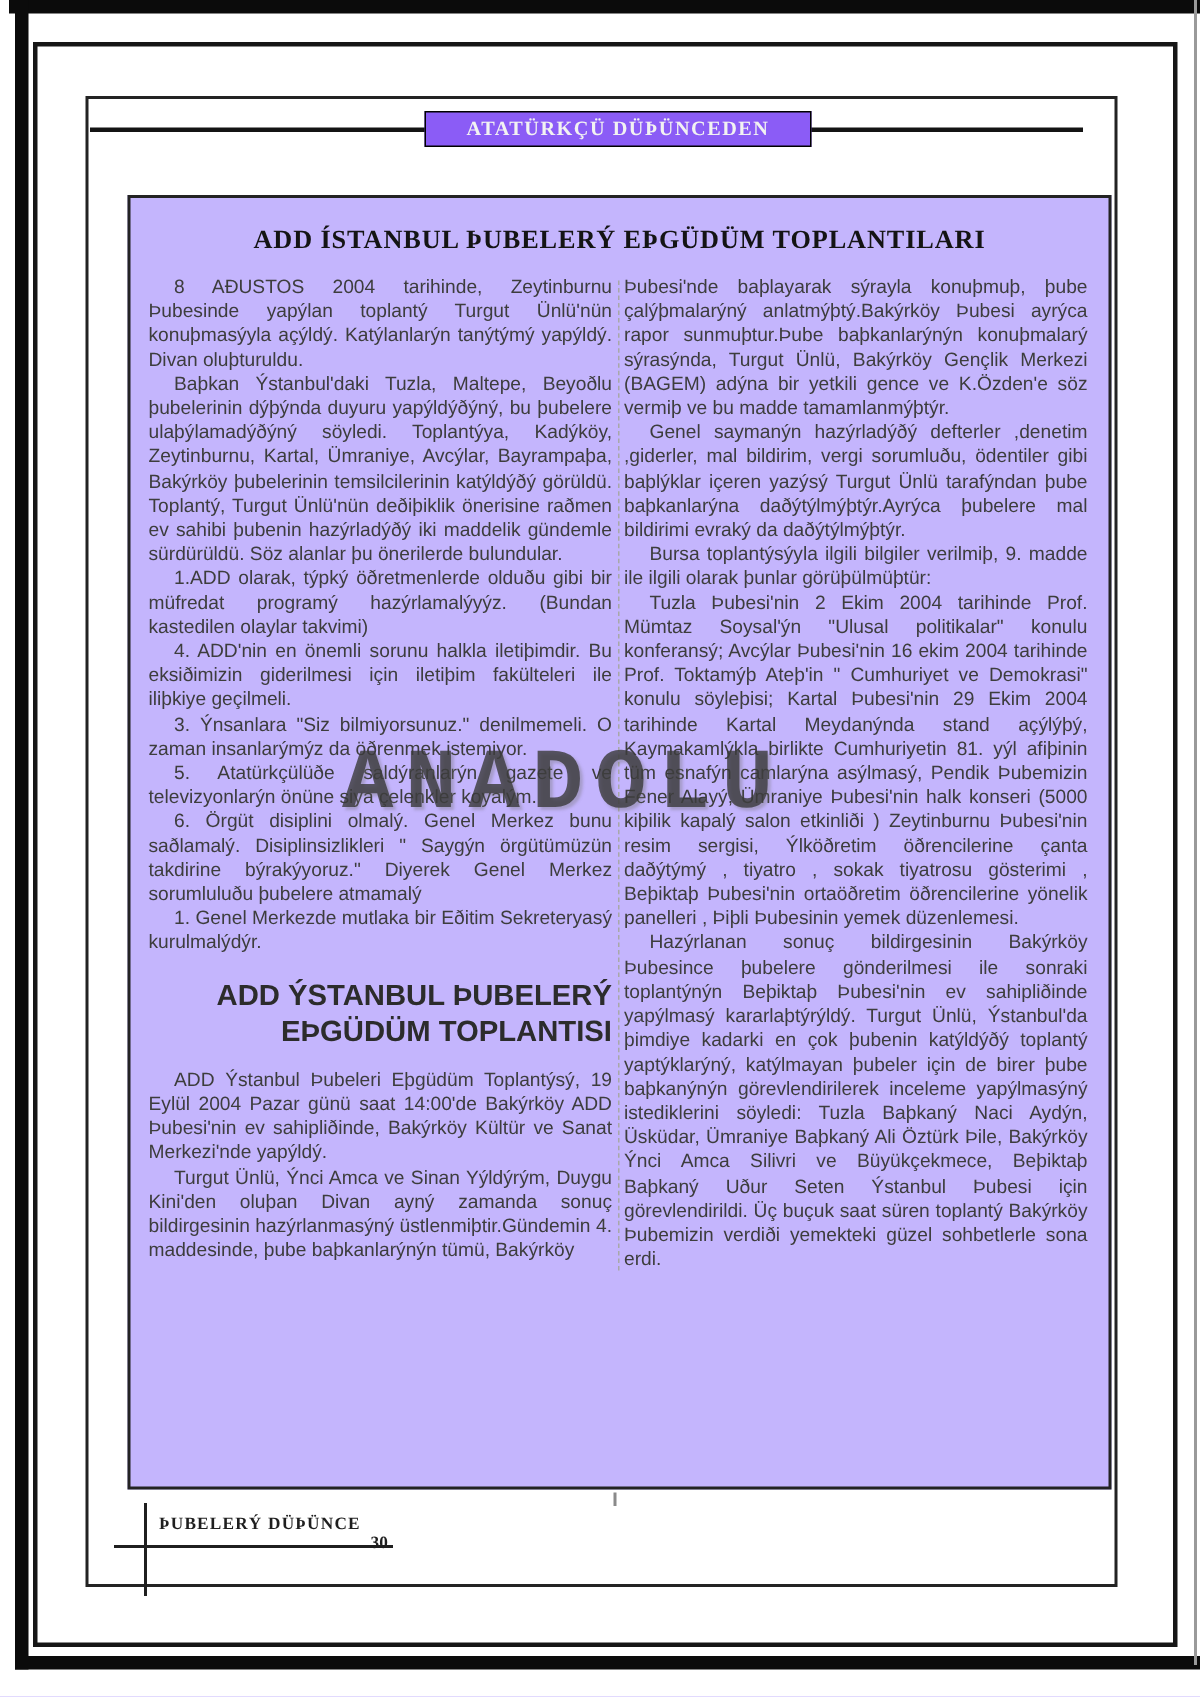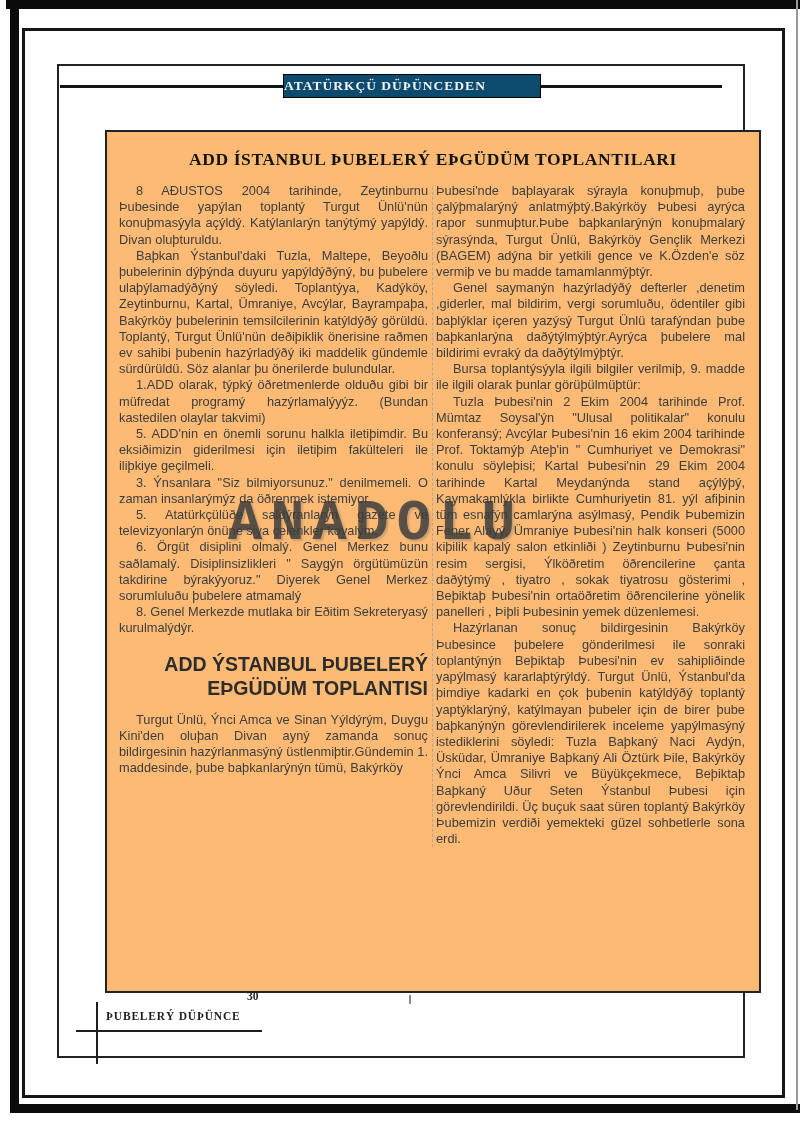--- a/index.html
+++ b/index.html
@@ -12,28 +12,28 @@
   .bar-left   { position:absolute; left:10px; top:0;      width:9px;   height:1113px; background:#0b0b0b; }
   .bar-bottom { position:absolute; left:10px; top:1104px; width:790px; height:9px;   background:#0b0b0b; }
   .bar-right  { position:absolute; left:796px; top:0;     width:2px;   height:1110px; background:#9a9a9a; }
   
   .outer-frame { position:absolute; left:22px; top:28px;  width:763px; height:1070px; border:3px solid #161616; box-sizing:border-box; }
   .inner-frame { position:absolute; left:57px; top:64px;  width:688px; height:994px;  border:2px solid #232323; box-sizing:border-box; }
   
   .header-rule { position:absolute; left:60px; top:85px;  width:662px; height:3px; background:#141414; }
   .header-box  {
     position:absolute; left:283px; top:74px; width:258px; height:24px;
-    background:#0c4a6e; border:1px solid #000; box-sizing:border-box;
+    background:#8b5cf6; border:1px solid #000; box-sizing:border-box;
     color:#f2f2f2; font-family:"Liberation Serif", serif; font-weight:bold;
-    font-size:13.5px; line-height:22px; text-align:left; letter-spacing:1px;
+    font-size:13.5px; line-height:22px; text-align:center; letter-spacing:1px;
   }
   
   .article-box {
     position:absolute; left:85px; top:130px; width:656px; height:863px;
-    border:2px solid #232323; box-sizing:border-box; background:#fdba74;margin-left:20px;
+    border:2px solid #232323; box-sizing:border-box; background:#c4b5fd;
   }
   .article-title {
     margin:17px 10px 0 10px; text-align:center;
     font-family:"Liberation Serif", serif; font-weight:bold;
     font-size:17.5px; letter-spacing:0.6px; color:#141414;
   }
   .columns { display:flex; padding:13px 10px 0 12px; position:relative; }
   .col { width:309px; }
   .col-divider { border-left:1px dashed #a8a8a8; margin:4px 3px 0 4px; }
   .col p {
@@ -54,21 +54,21 @@
     text-shadow:2px 2px 2px rgba(110,110,110,0.35);
     pointer-events:none; white-space:nowrap;
   }
   
   .footer-title {
     position:absolute; left:106px; top:1010px;
     font-family:"Liberation Serif", serif; font-weight:bold;
     font-size:11.5px; letter-spacing:0.8px; color:#1f1f1f;
   }
   .footer-page {
-    position:absolute; left:247px; top:990px;
+    position:absolute; left:247px; top:1023px;
     font-family:"Liberation Serif", serif; font-weight:bold;
     font-size:11.5px; color:#1f1f1f;
   }
   .footer-rule  { position:absolute; left:76px; top:1030px; width:186px; height:2px; background:#1f1f1f; }
   .footer-vline { position:absolute; left:96px; top:1002px; width:2px; height:62px; background:#1f1f1f; }
   .center-mark  { position:absolute; left:409px; top:995px; width:2px; height:9px; background:#8a8a8a; }
 </style>
 </head>
 <body>
 
@@ -84,32 +84,33 @@
 <div class="header-box">ATATÜRKÇÜ DÜÞÜNCEDEN</div>
 
 <div class="article-box">
   <h1 class="article-title">ADD ÍSTANBUL ÞUBELERÝ EÞGÜDÜM TOPLANTILARI</h1>
   <div class="columns">
     <div class="col left">
       <div>
           <p>8 AÐUSTOS 2004 tarihinde, Zeytinburnu Þubesinde yapýlan toplantý Turgut Ünlü'nün konuþmasýyla açýldý. Katýlanlarýn tanýtýmý yapýldý. Divan oluþturuldu.</p>
           <p>Baþkan Ýstanbul'daki Tuzla, Maltepe, Beyoðlu þubelerinin dýþýnda duyuru yapýldýðýný, bu þubelere ulaþýlamadýðýný söyledi. Toplantýya, Kadýköy, Zeytinburnu, Kartal, Ümraniye, Avcýlar, Bayrampaþa, Bakýrköy þubelerinin temsilcilerinin katýldýðý görüldü. Toplantý, Turgut Ünlü'nün deðiþiklik önerisine raðmen ev sahibi þubenin hazýrladýðý iki maddelik gündemle sürdürüldü. Söz alanlar þu önerilerde bulundular.</p>
           <p>1.ADD olarak, týpký öðretmenlerde olduðu gibi bir müfredat programý hazýrlamalýyýz. (Bundan kastedilen olaylar takvimi)</p>
-          <p>5. ADD'nin en önemli sorunu halkla iletiþimdir. Bu eksiðimizin giderilmesi için iletiþim fakülteleri ile iliþkiye geçilmeli.</p>
+          <p>4. ADD'nin en önemli sorunu halkla iletiþimdir. Bu eksiðimizin giderilmesi için iletiþim fakülteleri ile iliþkiye geçilmeli.</p>
           <p>3. Ýnsanlara "Siz bilmiyorsunuz." denilmemeli. O zaman insanlarýmýz da öðrenmek istemiyor.</p>
           <p>5. Atatürkçülüðe saldýranlarýn gazete ve televizyonlarýn önüne siya çelenkler koyalým.</p>
           <p>6. Örgüt disiplini olmalý. Genel Merkez bunu saðlamalý. Disiplinsizlikleri " Saygýn örgütümüzün takdirine býrakýyoruz." Diyerek Genel Merkez sorumluluðu þubelere atmamalý</p>
-          <p>8. Genel Merkezde mutlaka bir Eðitim Sekreteryasý kurulmalýdýr.</p>
+          <p>1. Genel Merkezde mutlaka bir Eðitim Sekreteryasý kurulmalýdýr.</p>
         </div>
       <h2 class="subheading">
         <span>ADD ÝSTANBUL ÞUBELERÝ</span><br>
         <span>EÞGÜDÜM TOPLANTISI</span>
       </h2>
       <div>
-          <p>Turgut Ünlü, Ýnci Amca ve Sinan Yýldýrým, Duygu Kini'den oluþan Divan ayný zamanda sonuç bildirgesinin hazýrlanmasýný üstlenmiþtir.Gündemin 1. maddesinde, þube baþkanlarýnýn tümü, Bakýrköy</p>
+          <p>ADD Ýstanbul Þubeleri Eþgüdüm Toplantýsý, 19 Eylül 2004 Pazar günü saat 14:00'de Bakýrköy ADD Þubesi'nin ev sahipliðinde, Bakýrköy Kültür ve Sanat Merkezi'nde yapýldý.</p>
+          <p>Turgut Ünlü, Ýnci Amca ve Sinan Yýldýrým, Duygu Kini'den oluþan Divan ayný zamanda sonuç bildirgesinin hazýrlanmasýný üstlenmiþtir.Gündemin 4. maddesinde, þube baþkanlarýnýn tümü, Bakýrköy</p>
         </div>
     </div>
     <div class="col-divider"></div>
     <div class="col right">
       <div>
           <p>Þubesi'nde baþlayarak sýrayla konuþmuþ, þube çalýþmalarýný anlatmýþtý.Bakýrköy Þubesi ayrýca rapor sunmuþtur.Þube baþkanlarýnýn konuþmalarý sýrasýnda, Turgut Ünlü, Bakýrköy Gençlik Merkezi (BAGEM) adýna bir yetkili gence ve K.Özden'e söz vermiþ ve bu madde tamamlanmýþtýr.</p>
           <p>Genel saymanýn hazýrladýðý defterler ,denetim ,giderler, mal bildirim, vergi sorumluðu, ödentiler gibi baþlýklar içeren yazýsý Turgut Ünlü tarafýndan þube baþkanlarýna daðýtýlmýþtýr.Ayrýca þubelere mal bildirimi evraký da daðýtýlmýþtýr.</p>
           <p>Bursa toplantýsýyla ilgili bilgiler verilmiþ, 9. madde ile ilgili olarak þunlar görüþülmüþtür:</p>
           <p>Tuzla Þubesi'nin 2 Ekim 2004 tarihinde Prof. Mümtaz Soysal'ýn "Ulusal politikalar" konulu konferansý; Avcýlar Þubesi'nin 16 ekim 2004 tarihinde Prof. Toktamýþ Ateþ'in " Cumhuriyet ve Demokrasi" konulu söyleþisi; Kartal Þubesi'nin 29 Ekim 2004 tarihinde Kartal Meydanýnda stand açýlýþý, Kaymakamlýkla birlikte Cumhuriyetin 81. yýl afiþinin tüm esnafýn camlarýna asýlmasý,  Pendik Þubemizin Fener Alayý, Ümraniye Þubesi'nin halk konseri (5000 kiþilik kapalý salon etkinliði ) Zeytinburnu Þubesi'nin resim sergisi, Ýlköðretim öðrencilerine çanta daðýtýmý , tiyatro , sokak tiyatrosu gösterimi , Beþiktaþ Þubesi'nin ortaöðretim öðrencilerine yönelik panelleri , Þiþli Þubesinin yemek düzenlemesi.</p>
           <p>Hazýrlanan sonuç bildirgesinin Bakýrköy Þubesince þubelere gönderilmesi ile sonraki toplantýnýn  Beþiktaþ Þubesi'nin ev sahipliðinde yapýlmasý kararlaþtýrýldý. Turgut Ünlü, Ýstanbul'da þimdiye kadarki  en çok þubenin katýldýðý toplantý yaptýklarýný,  katýlmayan þubeler için de birer þube baþkanýnýn görevlendirilerek inceleme yapýlmasýný istediklerini söyledi: Tuzla Baþkaný Naci Aydýn, Üsküdar, Ümraniye Baþkaný Ali Öztürk  Þile, Bakýrköy Ýnci Amca Silivri ve Büyükçekmece, Beþiktaþ Baþkaný Uður Seten Ýstanbul Þubesi için  görevlendirildi. Üç buçuk saat süren toplantý Bakýrköy Þubemizin verdiði yemekteki güzel sohbetlerle sona erdi.</p>

